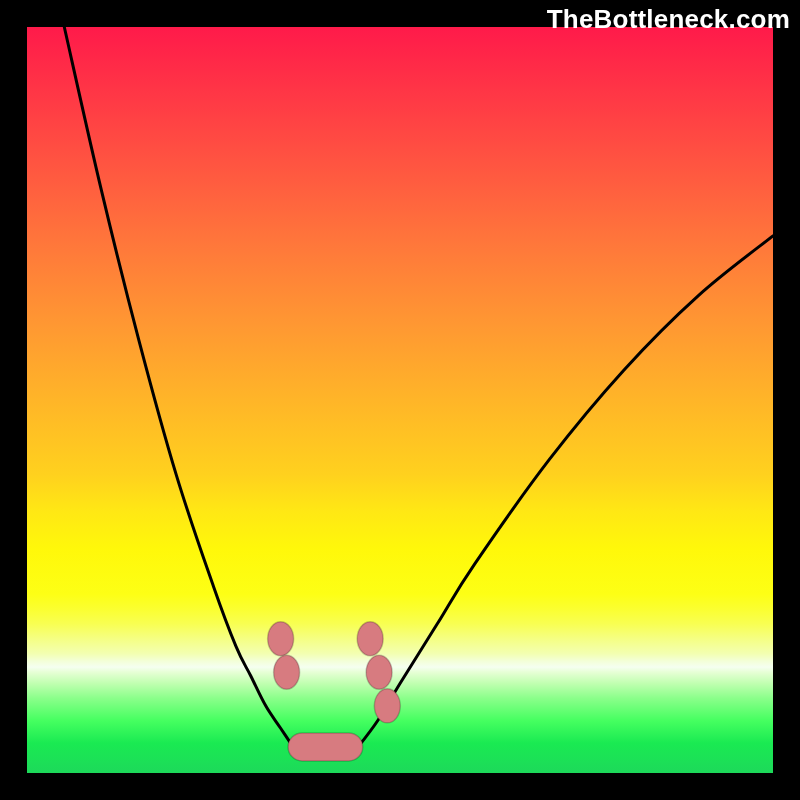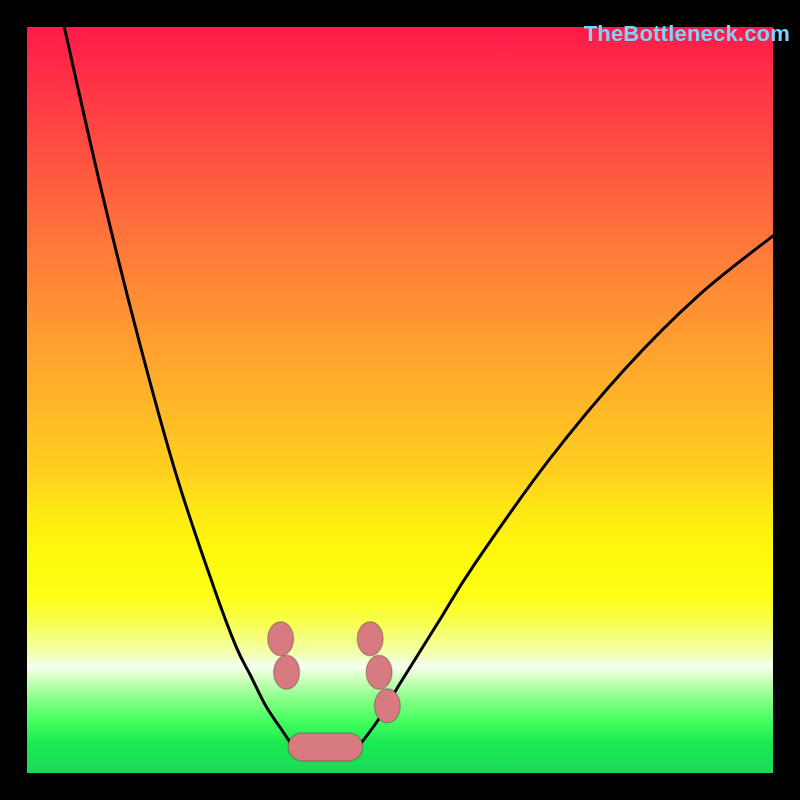--- a/index.html
+++ b/index.html
@@ -36,26 +36,26 @@
       #e6ffd5 86.5%,
       #c0ffb0 88%,
       #8aff8a 90%,
       #45ff60 93%,
       #1aea52 96%,
       #1dd95a 100%
     );
   }
   .watermark {
     position: absolute;
-    top: 21px;
+    top: 4px;
     right: 10px;
     font-family: Arial, Helvetica, sans-serif;
-    font-size: 22px;
+    font-size: 26px;
     font-weight: 600;
-    color: #7dd3fc;
+    color: #ffffff;
     letter-spacing: 0.2px;
   }
   svg.plot {
     position: absolute;
     left: 27px;
     top: 27px;
     width: 746px;
     height: 746px;
     overflow: visible;
   }

